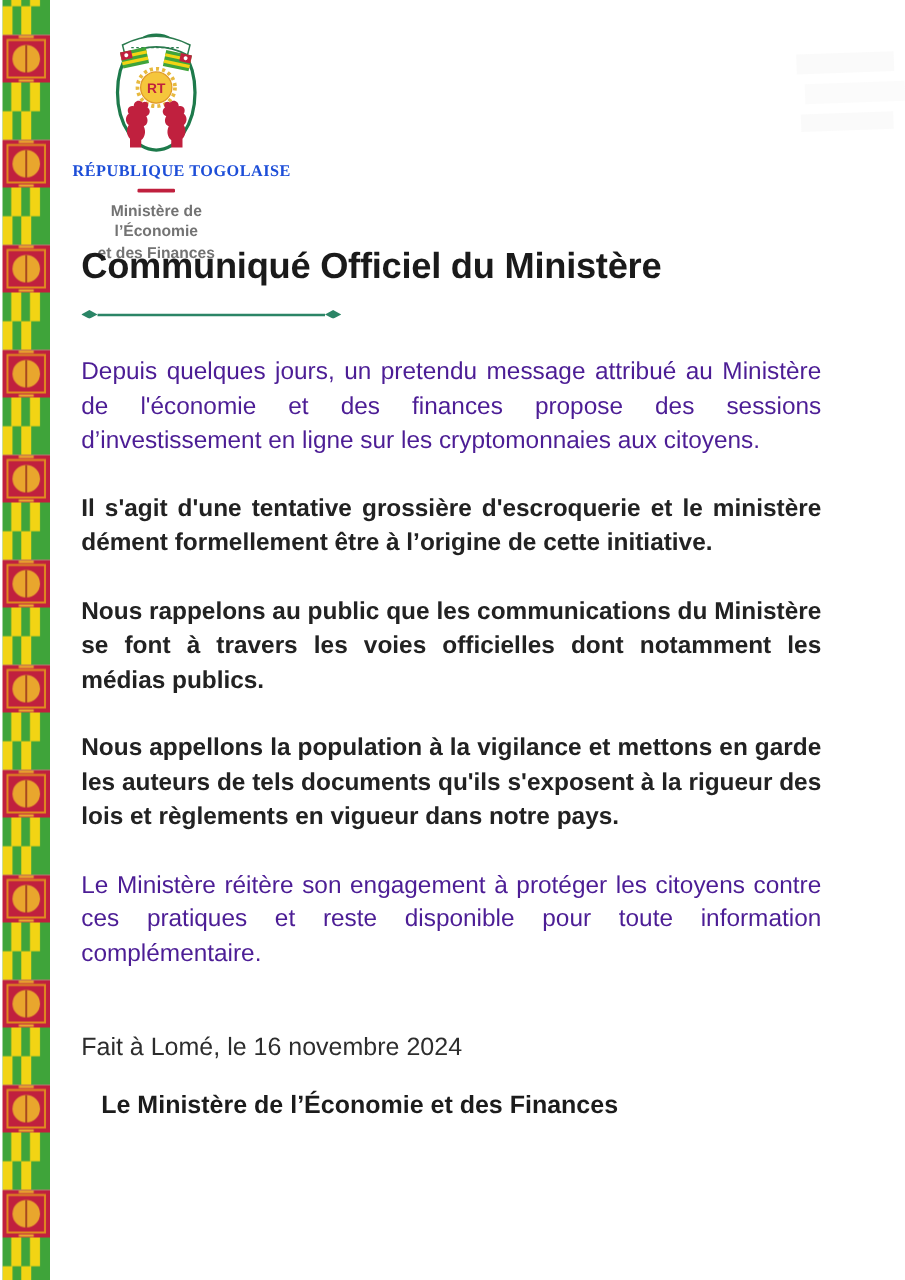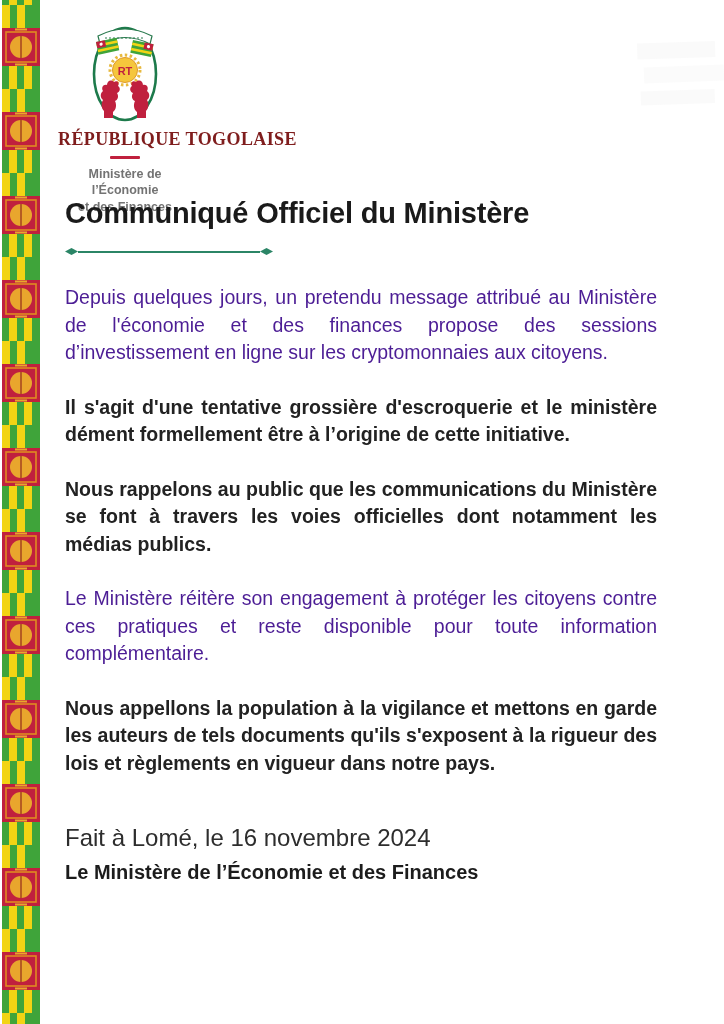--- a/index.html
+++ b/index.html
@@ -20,22 +20,22 @@
       linear-gradient(#fafafa,#fafafa) 0 4px/78px 16px no-repeat,
       linear-gradient(#fbfbfb,#fbfbfb) 6px 28px/80px 16px no-repeat,
       linear-gradient(#fafafa,#fafafa) 2px 52px/74px 14px no-repeat;
     transform:rotate(-2deg);
   }
 
   
   .logo-block{position:absolute;left:58px;top:14px;width:134px;text-align:center;}
   .coat-of-arms{display:block;margin:0 auto;}
   .country{
-    font-family:"Liberation Serif", serif;font-weight:bold;font-size:18px;
-    letter-spacing:.4px;color:#7f1d1d;margin-top:3px;white-space:nowrap;
+    font-family:"Liberation Serif", serif;font-weight:bold;font-size:13px;
+    letter-spacing:.4px;color:#1d4ed8;margin-top:3px;white-space:nowrap;
   }
   .red-rule{width:30px;height:3px;background:#c0203e;margin:6px auto 7px;border-radius:1px;}
   .ministry{font-size:12.5px;font-weight:600;color:#737373;line-height:1.3;}
 
   
   main{position:absolute;left:65px;top:194px;width:592px;}
   h1{
     margin:0 0 16px;font-size:29px;line-height:38px;font-weight:bold;
     color:#1a1a1a;letter-spacing:-.2px;
   }
@@ -43,22 +43,22 @@
   .divider .dia{width:13px;height:7px;background:#2b8566;
     clip-path:polygon(50% 0,100% 50%,50% 100%,0 50%);}
   .divider .line{flex:1;height:2px;background:#2b8566;}
 
   p.body-par{
     margin:0 0 27px;font-size:19.5px;line-height:27.5px;color:#4c1d95;
     text-align:justify;text-align-last:left;
   }
   p.body-par.bold{font-weight:bold;color:#222222;}
 
-  p.place-date{margin:46px 0 4px;font-size:24px;line-height:30px;color:#2d2d2d;text-align:left;}
-  p.signature{margin:0;font-size:20px;line-height:30px;font-weight:bold;color:#1c1c1c;text-align:left;}
+  p.place-date{margin:46px 0 4px;font-size:20px;line-height:30px;color:#2d2d2d;text-align:left;}
+  p.signature{margin:16px;font-size:20px;line-height:30px;font-weight:bold;color:#1c1c1c;text-align:left;}
 </style>
 </head>
 <body>
 
 <div class="page">
 
   <svg class="kente-strip" width="40" height="1024" viewBox="0 0 40 1024" aria-hidden="true">
     <defs>
       <pattern id="kente" x="2" y="-18" width="38" height="84" patternUnits="userSpaceOnUse">
         <rect x="0" y="0" width="38" height="46" fill="#3fa43a"></rect>
@@ -126,20 +126,20 @@
 
     <div class="divider">
       <span class="dia"></span>
       <span class="line"></span>
       <span class="dia"></span>
     </div>
 
     <p class="body-par">Depuis quelques jours, un pretendu message attribué au Ministère de l'économie et des finances propose des sessions d’investissement en ligne sur les cryptomonnaies aux citoyens.</p>
     <p class="body-par bold">Il s'agit d'une tentative grossière d'escroquerie et le ministère dément formellement être à l’origine de cette initiative.</p>
     <p class="body-par bold">Nous rappelons au public que les communications du Ministère se font à travers les voies officielles dont notamment les médias publics.</p>
+    <p class="body-par bold">Nous appellons la population à la vigilance et mettons en garde les auteurs de tels documents qu'ils s'exposent à la rigueur des lois et règlements en vigueur dans notre pays.</p>
     <p class="body-par">Le Ministère réitère son engagement à protéger les citoyens contre ces pratiques et reste disponible pour toute information complémentaire.</p>
-    <p class="body-par bold">Nous appellons la population à la vigilance et mettons en garde les auteurs de tels documents qu'ils s'exposent à la rigueur des lois et règlements en vigueur dans notre pays.</p>
 
     <p class="place-date">Fait à Lomé, le 16 novembre 2024</p>
     <p class="signature">Le Ministère de l’Économie et des Finances</p>
   </main>
 
 </div>
 
 </body></html>

